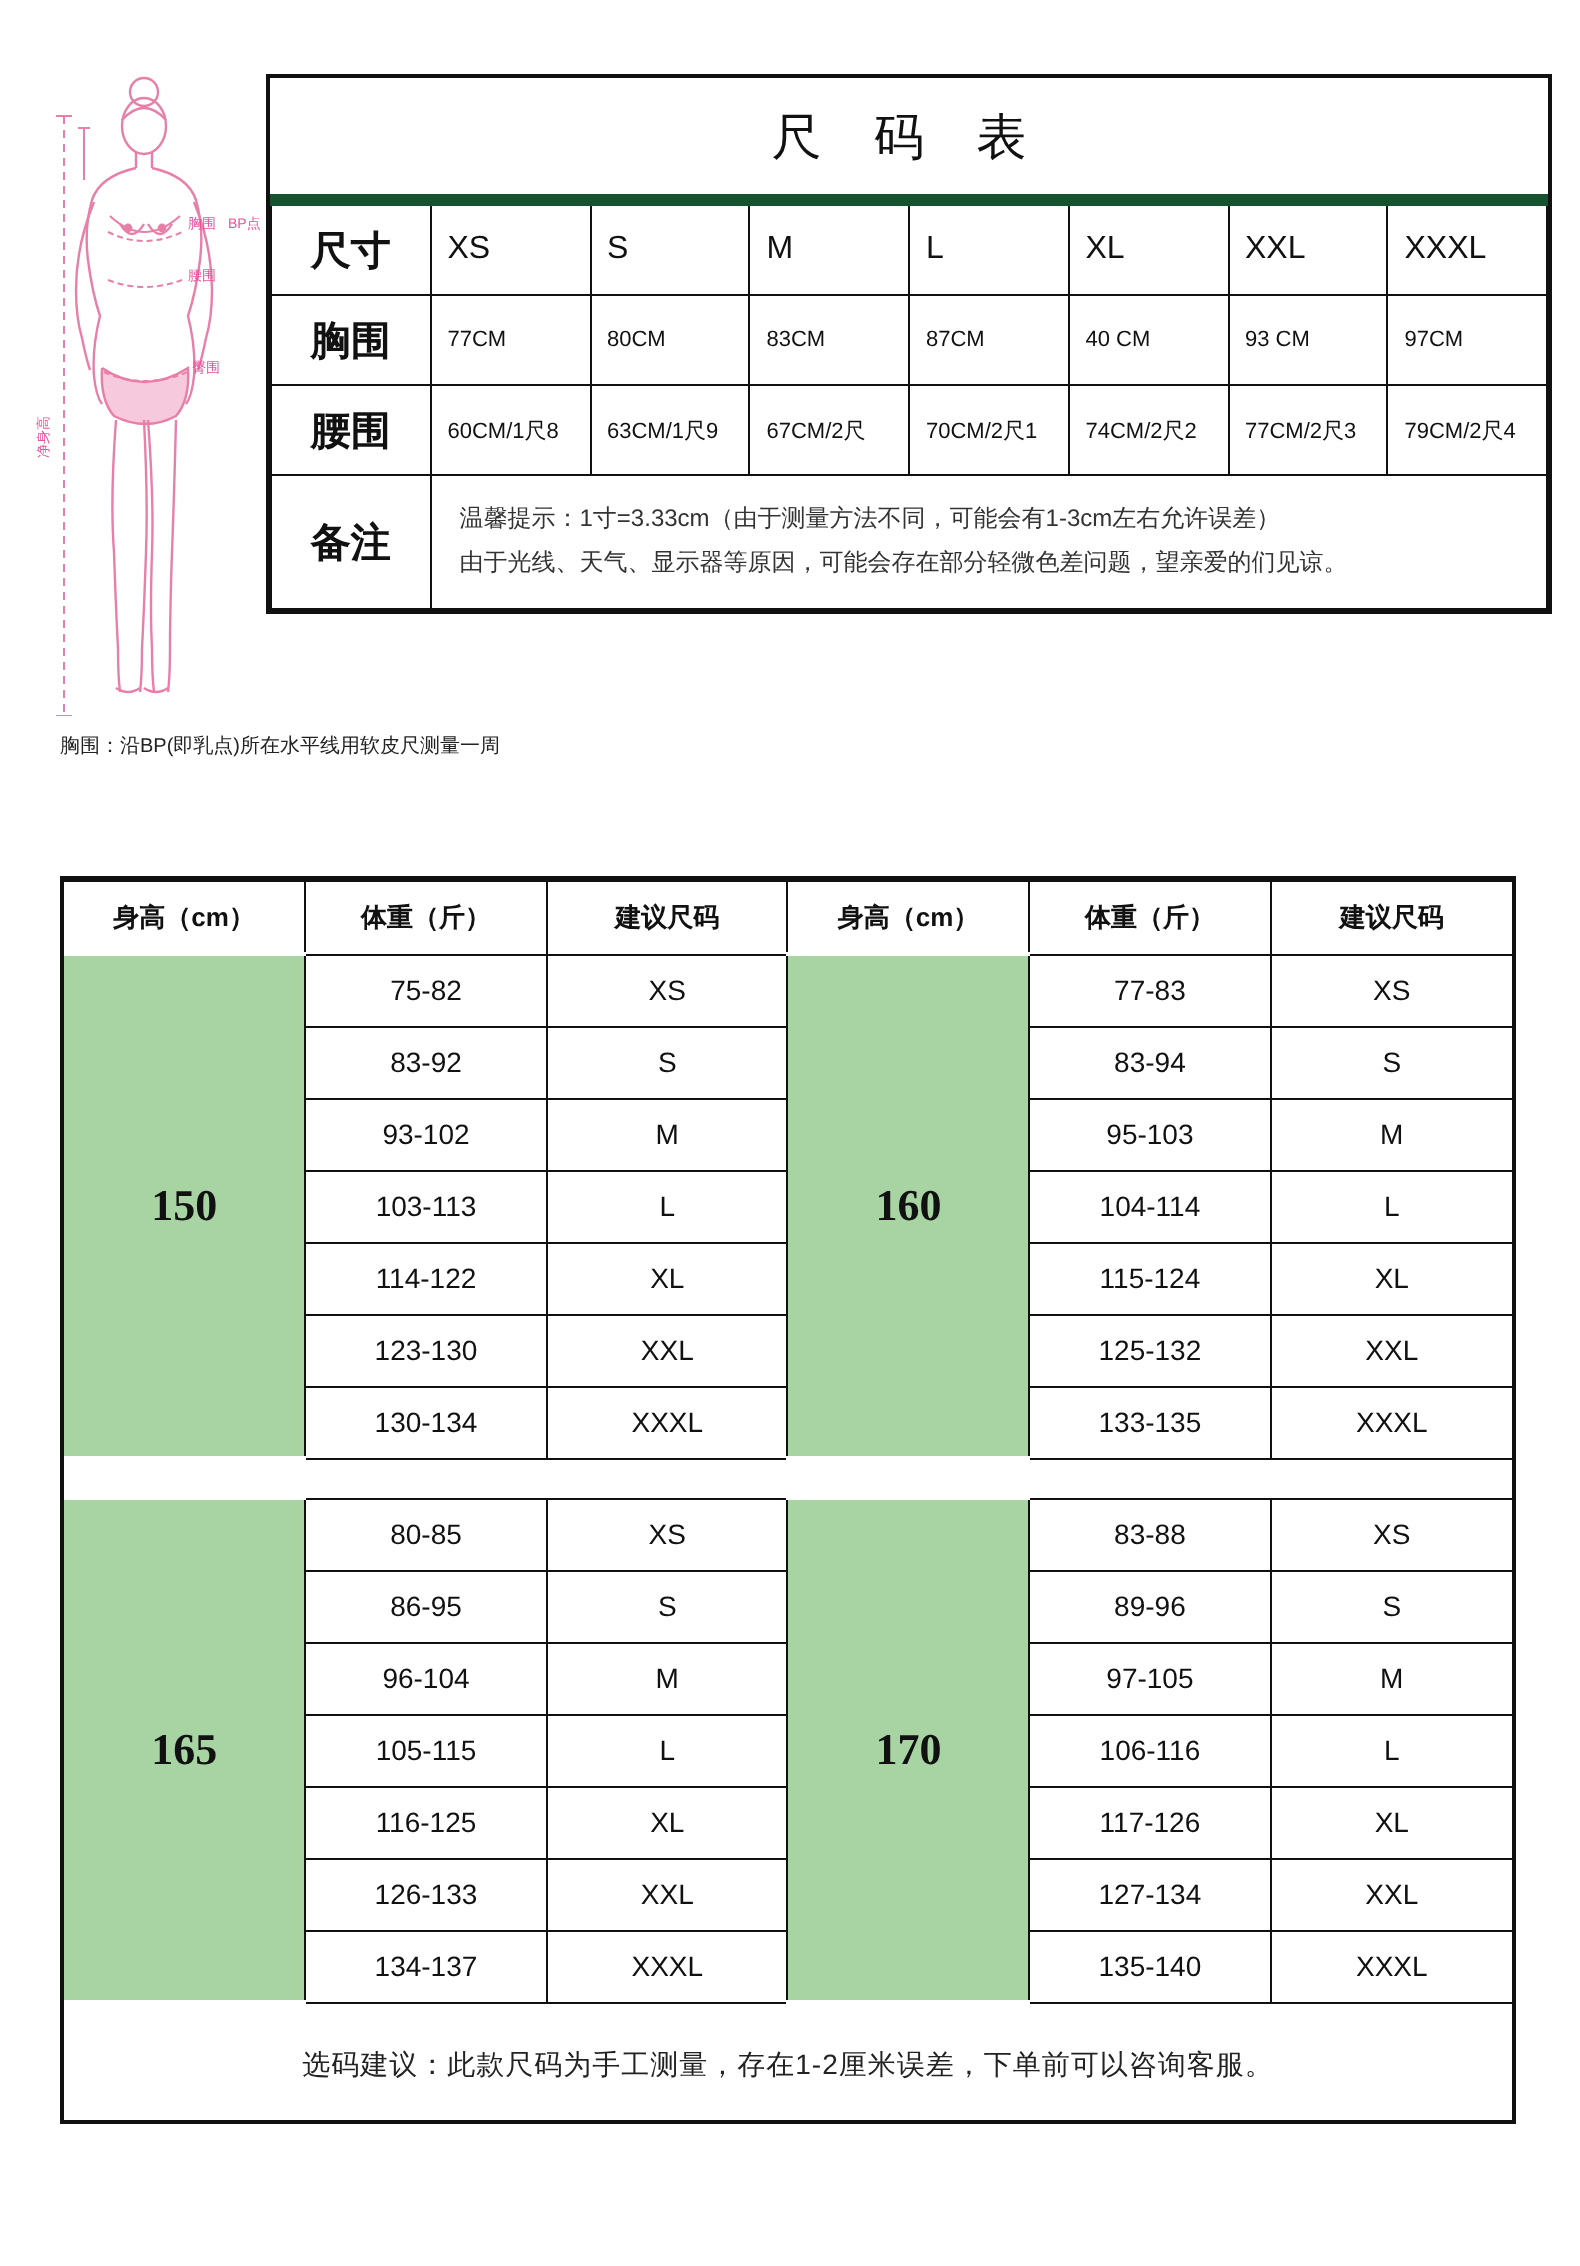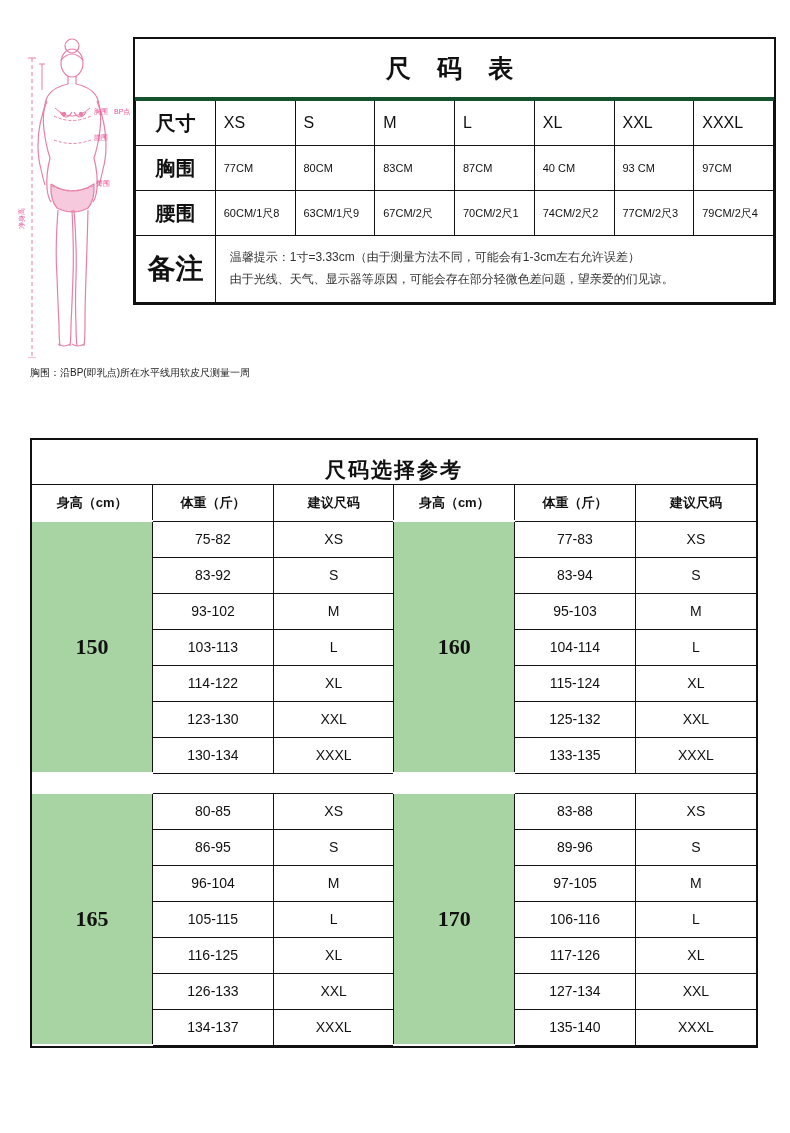--- a/index.html
+++ b/index.html
@@ -61,45 +61,45 @@
   }
   #size-chart td, #size-chart th {
     border: 1px solid #111;
     padding: 0;
     text-align: left;
     font-weight: normal;
     color: #111;
   }
   #size-chart .title-cell {
     border: none;
-    border-bottom: 4px solid #14532d;
+    border-bottom: 6px solid #14532d;
     height: 58px;
     text-align: center;
     font-size: 25px;
     letter-spacing: 10px;
-    font-weight: bold;
+    font-weight: normal;
     font-family: "Liberation Serif", serif;
   }
   #size-chart .rowhead {
     width: 66px;
     text-align: center;
     font-size: 20px;
     font-family: "Liberation Serif", serif;
     font-weight: bold;
   }
   #size-chart .cell {
     font-size: 11px;
     padding-left: 8px;
     height: 44px;
     font-family: "Liberation Sans", sans-serif;
   }
   #size-chart .hdr .cell { font-size: 16px; }
   #size-chart .note-head {
     text-align: center;
-    font-size: 28px;
+    font-size: 20px;
     font-family: "Liberation Serif", serif;
     font-weight: bold;
     vertical-align: middle;
   }
   #size-chart .note-body {
     padding: 10px 12px 12px 14px;
     font-size: 12px;
     line-height: 22px;
     color: #333;
   }
@@ -279,21 +279,20 @@
           <div>温馨提示：1寸=3.33cm（由于测量方法不同，可能会有1-3cm左右允许误差）</div>
           <div>由于光线、天气、显示器等原因，可能会存在部分轻微色差问题，望亲爱的们见谅。</div>
         </td>
       </tr>
     </tbody>
       </table>
   </div>
 </div>
 
 <div id="ref-section">
-  <div id="ref-title">尺码选择参考</div>
 
   <table id="ref-table">
     <tbody>
         <tr>
       <th class="edge-l">身高（cm）</th>
       <th>体重（斤）</th>
       <th>建议尺码</th>
       <th>身高（cm）</th>
       <th>体重（斤）</th>
       <th class="edge-r">建议尺码</th>
@@ -388,13 +387,14 @@
     </tr>
     <tr>
       <td>134-137</td>
       <td>XXXL</td>
       <td>135-140</td>
       <td class="edge-r">XXXL</td>
     </tr>
   </tbody>
     </table>
 
+  <div id="ref-footnote">选码建议：此款尺码为手工测量，存在1-2厘米误差，下单前可以咨询客服。</div>
 </div>
 
 </body></html>

